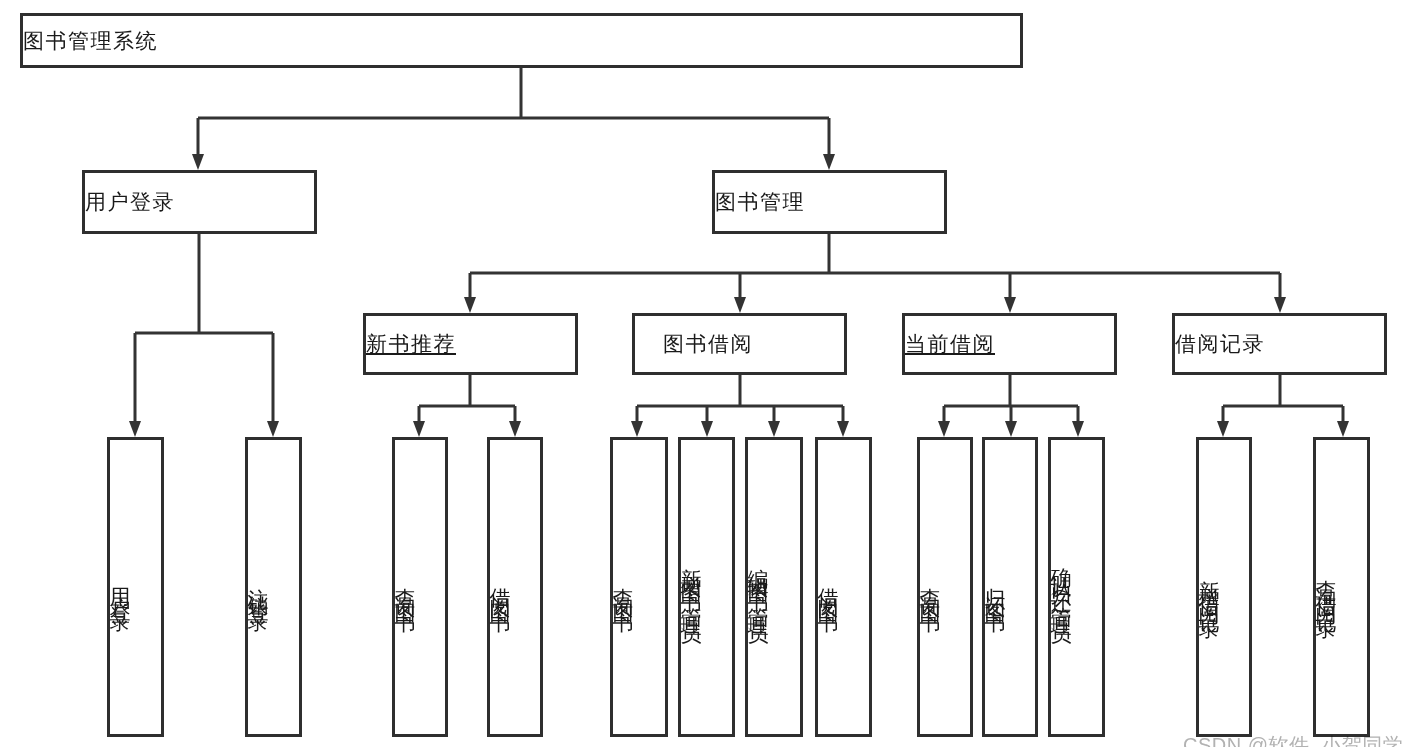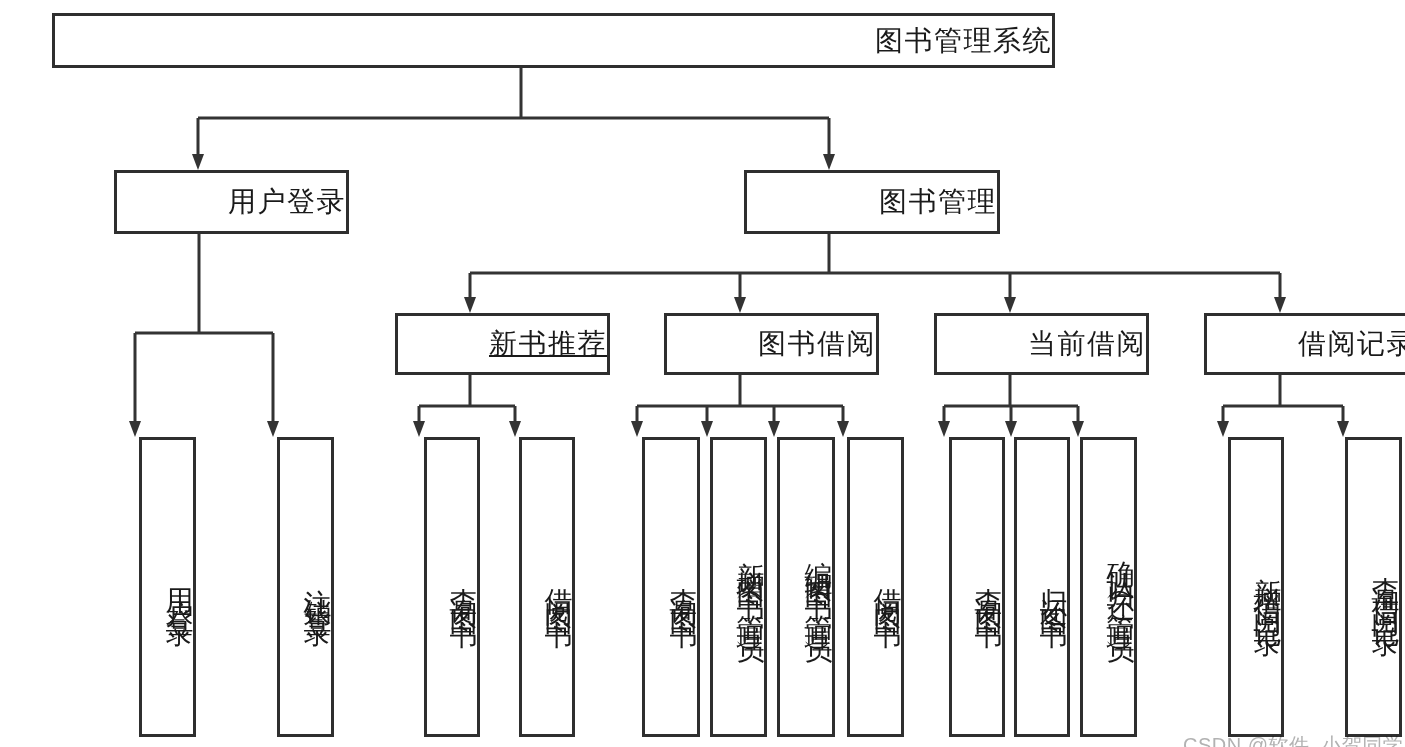--- a/index.html
+++ b/index.html
@@ -20,25 +20,24 @@
   }
   svg.wires path { stroke: #333333; stroke-width: 3; fill: none; }
   svg.wires polygon { fill: #333333; }
   .node {
     position: absolute;
     box-sizing: border-box;
     background: #ffffff;
     border: 3px solid #2f2f2f;
     display: flex;
     align-items: center;
-    justify-content: flex-end;
-    font-size: 28px;
+    justify-content: flex-start;
+    font-size: 21px;
     letter-spacing: 1.5px;
     white-space: nowrap;
-    margin-left: 32px;
   }
   .node .vtext {
     writing-mode: vertical-rl;
     text-orientation: mixed;
     letter-spacing: 0.38em;
     line-height: 1;
     white-space: nowrap;
   }
   .watermark {
     position: absolute;
@@ -99,31 +98,31 @@
     </g>
   </svg>
 
   <div class="node" style="left:20px; top:13px; width:1003px; height:55px;">
     <span>图书管理系统</span>
   </div>
 
   <div class="node" style="left:82px; top:170px; width:235px; height:64px;">
     <span>用户登录</span>
   </div>
-  <div class="node" style="left:712px; top:170px; width:256px; height:64px;padding-left:32px;">
+  <div class="node" style="left:712px; top:170px; width:235px; height:64px;">
     <span>图书管理</span>
   </div>
 
   <div class="node" style="left:363px; top:313px; width:215px; height:62px;text-decoration:underline;">
     <span>新书推荐</span>
   </div>
   <div class="node" style="left:632px; top:313px; width:215px; height:62px;padding-left:28px;">
     <span>图书借阅</span>
   </div>
-  <div class="node" style="left:902px; top:313px; width:215px; height:62px;">
+  <div class="node" style="left:902px; top:313px; width:215px; height:62px;text-decoration:underline;">
     <span>当前借阅</span>
   </div>
   <div class="node" style="left:1172px; top:313px; width:215px; height:62px;">
     <span>借阅记录</span>
   </div>
 
   <div class="node" style="left:107px; top:437px; width:57px; height:300px;">
     <span class="vtext">用户登录</span>
   </div>
   <div class="node" style="left:245px; top:437px; width:57px; height:300px;">

